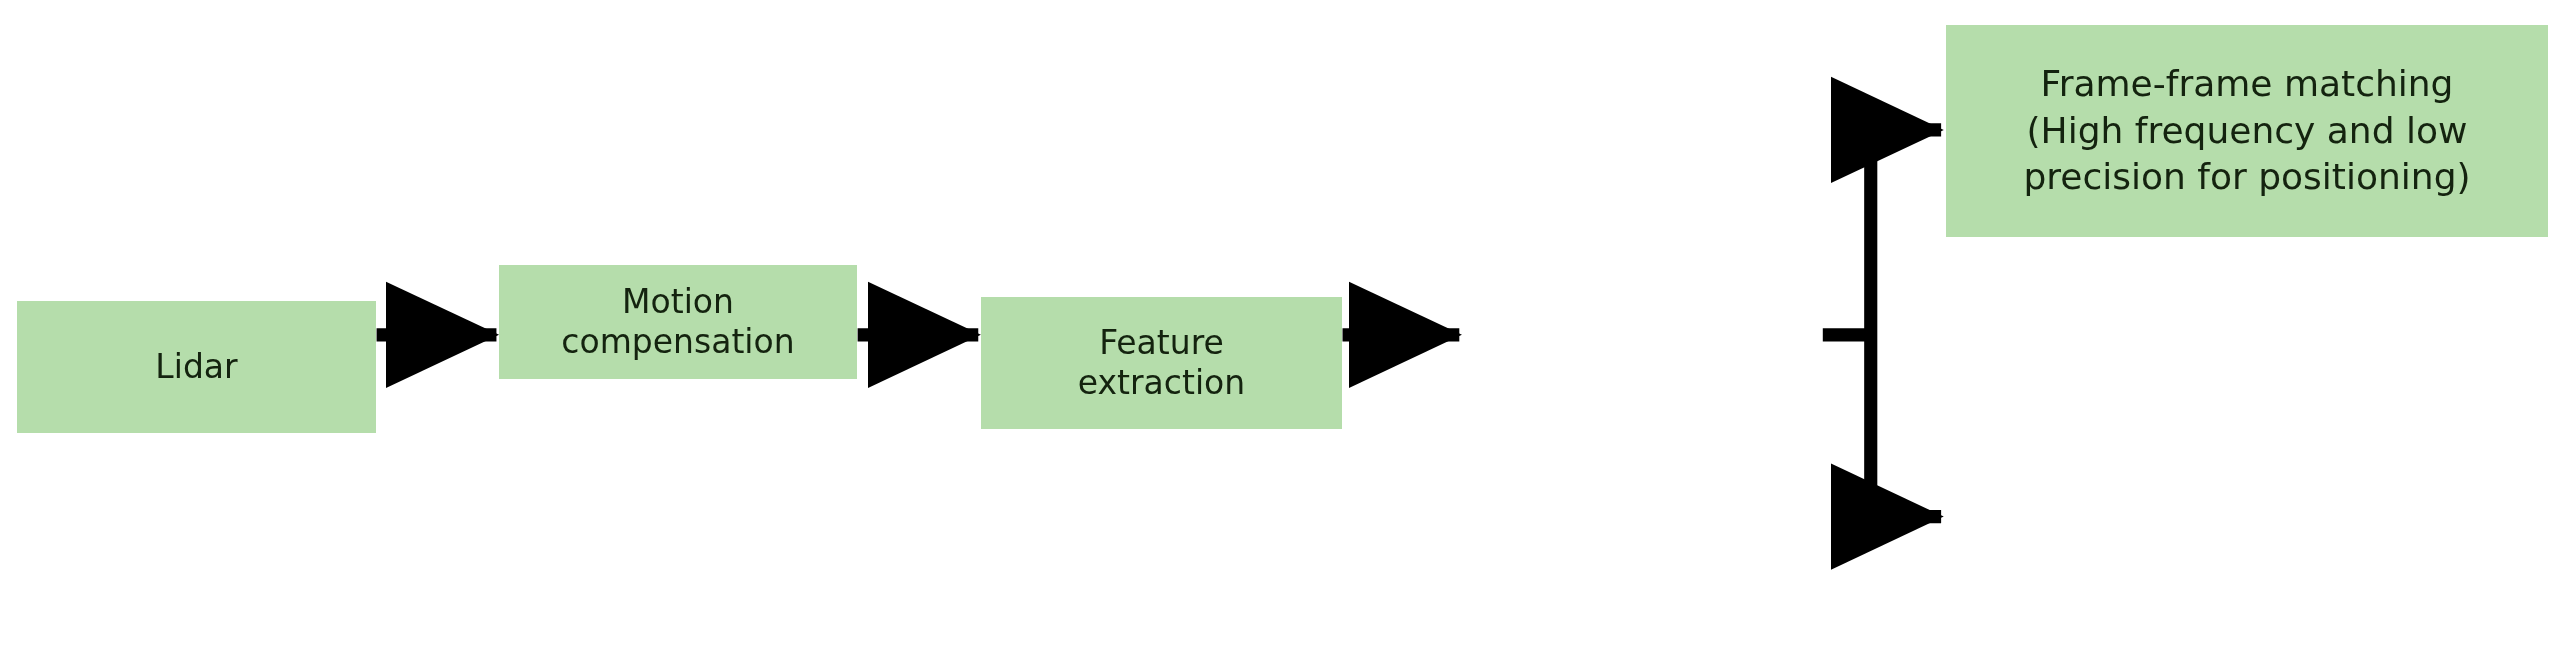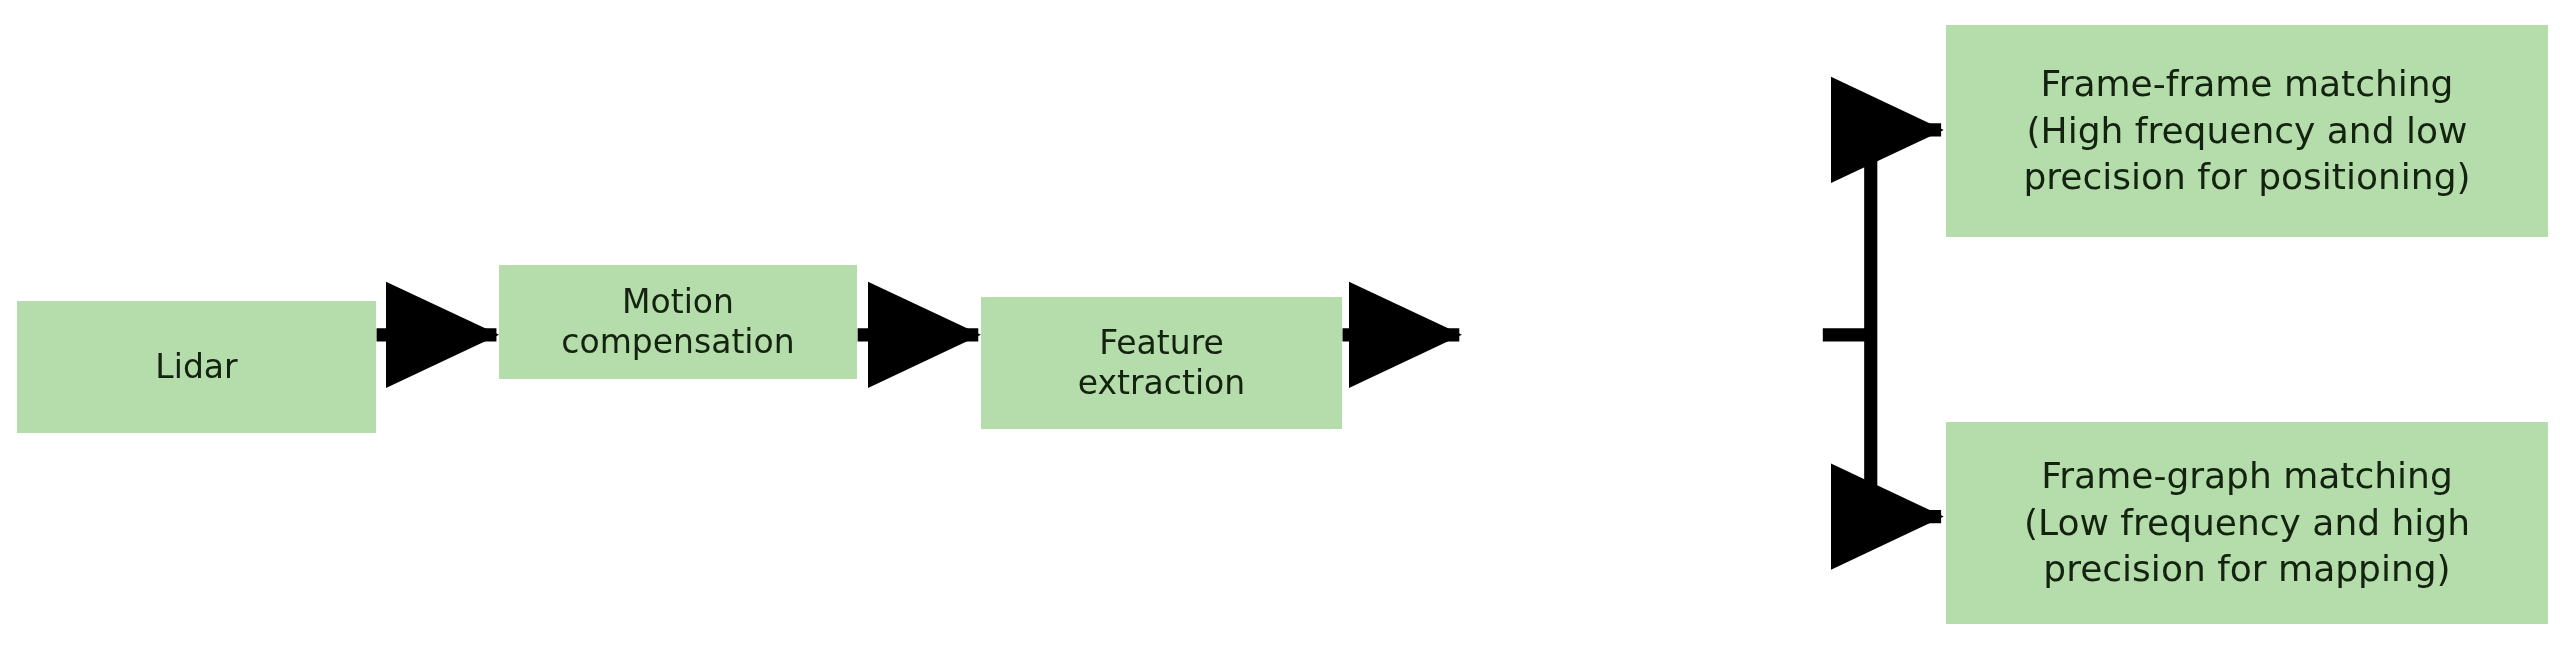--- a/index.html
+++ b/index.html
@@ -97,20 +97,15 @@
 extraction</span>
   </div>
 
 
   <div class="node wide" style="left:1946px; top:25px; width:602px; height:212px;">
     <span>Frame-frame matching
 (High frequency and low
 precision for positioning)</span>
   </div>
 
-  <div class="node wide" style="left:1946px; top:422px; width:602px; height:202px;">
-    <span>Frame-graph matching
-(Low frequency and high
-precision for mapping)</span>
-  </div>
 
 </div>
 
 
 </body></html>

